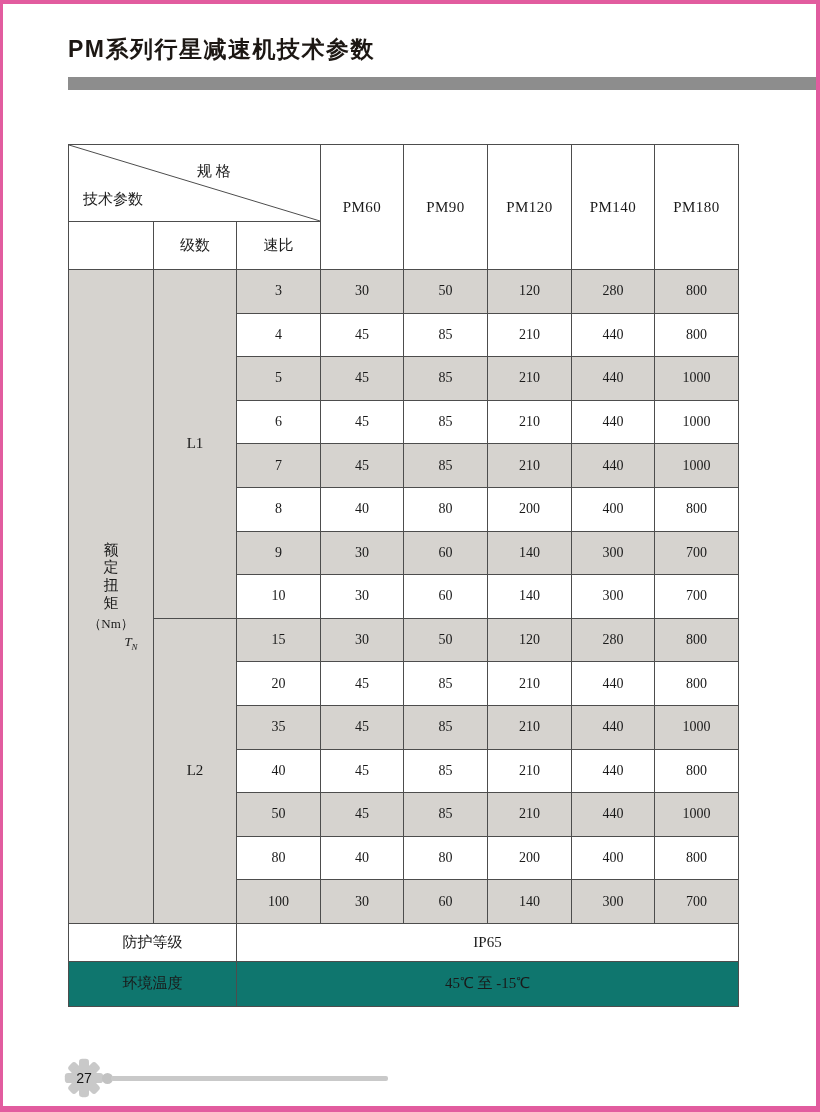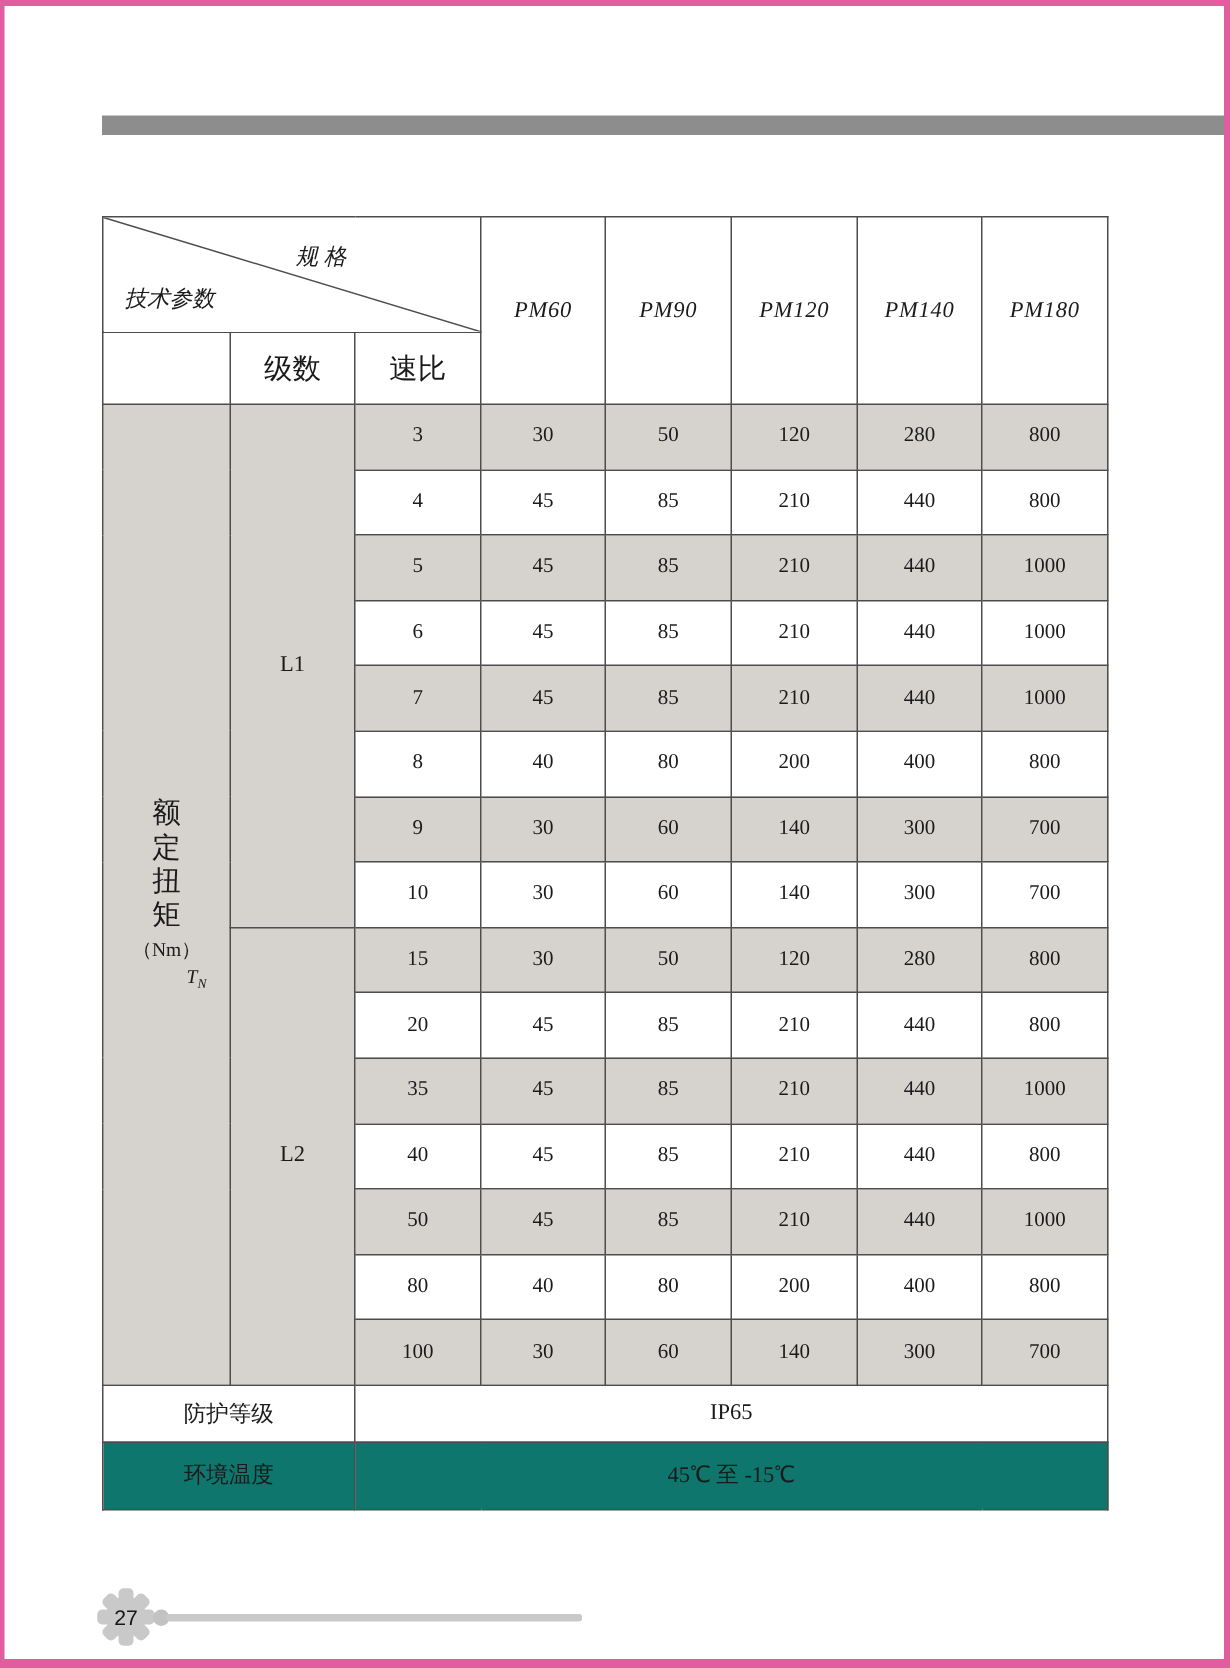--- a/index.html
+++ b/index.html
@@ -38,61 +38,62 @@
     border-collapse:collapse;
     table-layout:fixed;
     font-size:14px;
   }
   table.spec td{
     border:1px solid #4d4d4d;
     text-align:center;vertical-align:middle;
     padding:0;
     background:#ffffff;
   }
-  tr.h1{height:77px;font-style:italic;}
+  tr.h1{height:77px;}
   tr.h2{height:48px;}
   tr.dr{height:43.6px;}
   tr.prot{height:38px;}
   tr.temp{height:45px;}
 
   .colhead{font-size:15px;letter-spacing:0.5px;}
-  .subhead{font-size:19px;}
+  .subhead{font-size:15px;}
 
   tr.g td{background:#d6d3cf;}
   td.vcell{background:#ffffff;}
   td.scell{background:#d6d3cf;font-size:15px;}
   tr.temp td{background:#0f766e;}
   tr.prot td{background:#ffffff;}
   .info-label{font-size:15px;}
   .info-value{font-size:15px;}
 
   
   td.diag{position:relative;}
   .dline{position:absolute;left:0;top:0;width:100%;height:100%;display:block;}
   .diag-top{position:absolute;top:17px;left:128px;font-size:15px;white-space:nowrap;}
   .diag-bottom{position:absolute;bottom:12px;left:14px;font-size:15px;white-space:nowrap;}
 
   
   td.vcell .vwrap{display:flex;flex-direction:column;align-items:center;justify-content:center;}
-  .vtxt{width:1.05em;word-break:break-all;line-height:1.18;font-size:19px;text-align:center;}
+  .vtxt{width:1.05em;word-break:break-all;line-height:1.18;font-size:15px;text-align:center;}
   .vunit{font-size:13px;margin-top:2px;white-space:nowrap;}
   .vsym{font-size:13px;margin-top:1px;font-style:italic;margin-left:40px;}
   .vsym sub{font-size:9px;font-style:italic;}
 
   
   .gear{position:absolute;left:61px;top:1054px;width:40px;height:40px;}
   .gear text{font-family:"Liberation Sans", sans-serif;}
   .footer-dot{position:absolute;left:99px;top:1069px;width:11px;height:11px;border-radius:50%;background:#c2c2c2;}
   .footer-rule{position:absolute;left:108px;top:1072px;width:277px;height:5px;background:#c9c9c9;border-radius:2px;}
 </style>
 </head>
 <body>
 
 <div class="page">
 
+  <div class="page-title">PM系列行星减速机技术参数</div>
   <div class="title-bar"></div>
 
   <table class="spec">
     <colgroup>
       <col style="width:85px">
         <col style="width:83px">
         <col style="width:84px">
       <col style="width:83px">
         <col style="width:84px">
         <col style="width:84px">

